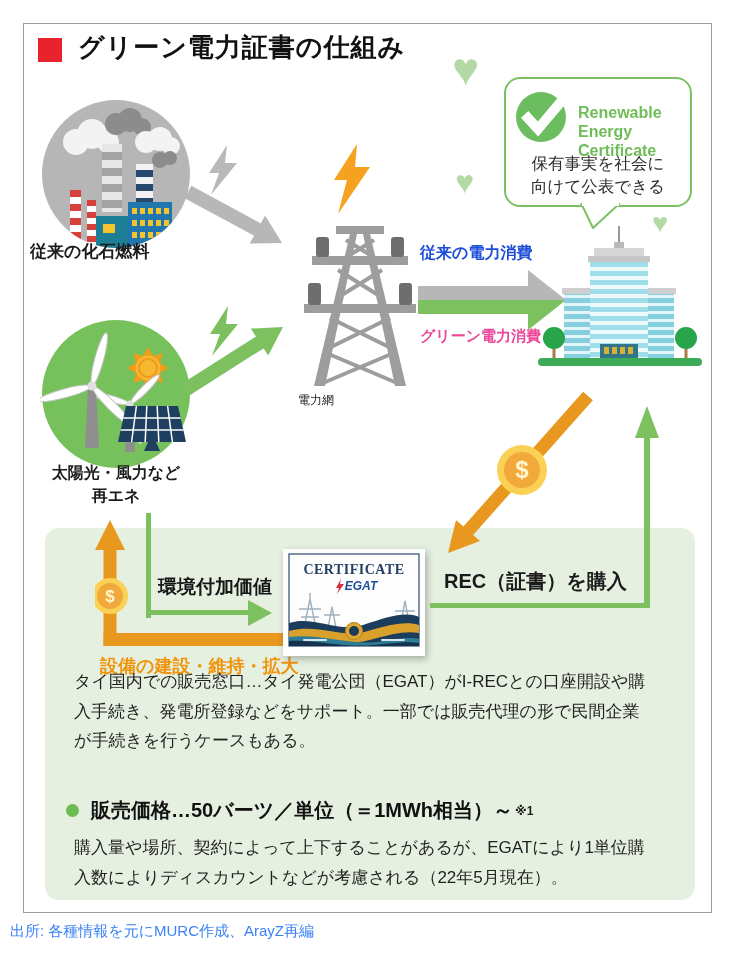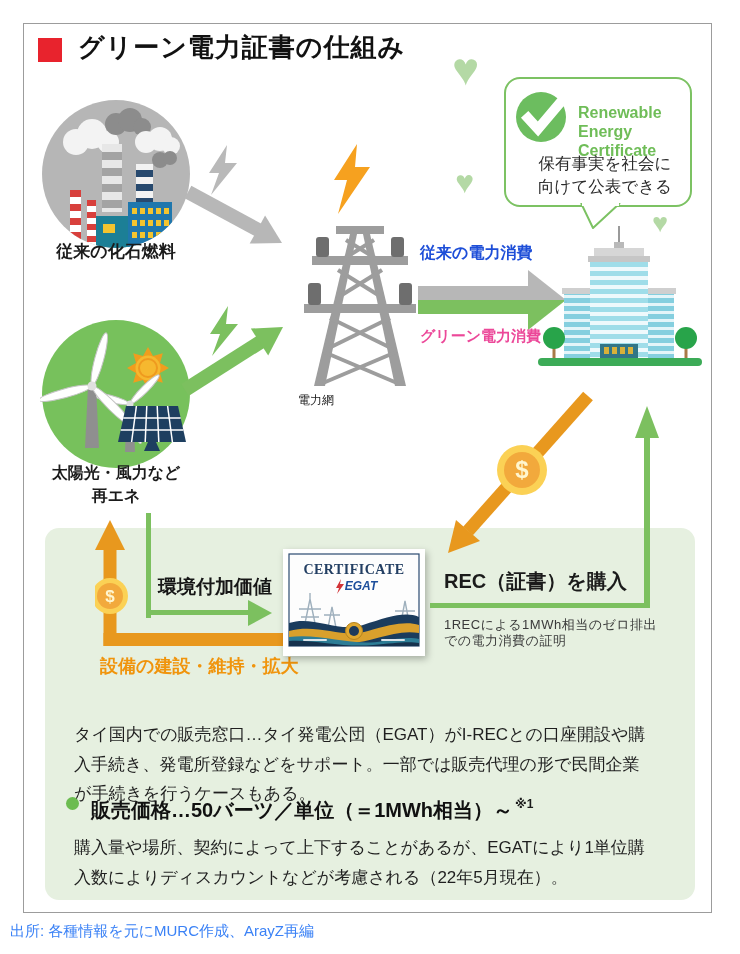--- a/index.html
+++ b/index.html
@@ -11,24 +11,24 @@
   .title{left:78px;top:30px;margin:0;font-size:26px;font-weight:bold;color:#111;letter-spacing:1px;}
   .heart{color:#b4d9a5;line-height:1;}
   .heart.h1{left:452px;top:46px;font-size:46px;}
   .heart.h2{left:455px;top:166px;font-size:32px;}
   .heart.h3{left:652px;top:210px;font-size:27px;}
   
   .bubble{left:504px;top:77px;width:188px;height:130px;background:#fff;border:2px solid #7cc263;border-radius:16px;box-sizing:border-box;}
   .bubble-tail{left:578px;top:203px;width:46px;height:28px;}
   .check-icon{left:514px;top:87px;width:56px;height:58px;}
   .cert-words{left:578px;top:90px;font-size:16px;line-height:19px;font-weight:bold;color:#6fbd58;white-space:pre-line;margin-top:13px;}
-  .bubble-note{left:506px;top:152px;width:184px;text-align:center;font-size:16.5px;line-height:23px;color:#2b2b2b;white-space:pre-line;padding-left:7px;}
+  .bubble-note{left:506px;top:152px;width:184px;text-align:center;font-size:16.5px;line-height:23px;color:#2b2b2b;white-space:pre-line;}
   
   .fossil-svg{left:40px;top:98px;}
-  .fossil-label{left:30px;top:240px;width:172px;text-align:center;font-size:17px;font-weight:bold;}
+  .fossil-label{left:30px;top:240px;width:172px;text-align:left;font-size:17px;font-weight:bold;}
   .gray-bolt{left:205px;top:145px;}
   .gray-arrow{left:180px;top:178px;}
   .pylon-svg{left:298px;top:220px;}
   .orange-bolt{left:330px;top:144px;}
   .grid-label{left:298px;top:392px;width:124px;text-align:left;font-size:12px;font-weight:normal;}
   .cons-arrows{left:418px;top:262px;}
   .conv-label{left:420px;top:243px;font-size:16px;font-weight:bold;color:#1d4ed8;}
   .greenflow-label{left:420px;top:327px;font-size:15px;font-weight:bold;color:#ec4899;}
   .building-svg{left:538px;top:226px;}
   .building-label{left:541px;top:362px;width:158px;text-align:center;font-size:17px;font-weight:bold;}
@@ -43,23 +43,23 @@
   .env-label{left:158px;top:574px;font-size:19px;font-weight:bold;color:#161616;}
   .facility-label{left:100px;top:654px;font-size:18px;font-weight:bold;color:#f0940c;}
   .cert-card{left:283px;top:549px;width:142px;height:107px;background:#fff;box-shadow:2px 3px 7px rgba(0,0,0,.28);}
   .rec-label{left:444px;top:568px;font-size:20px;font-weight:bold;}
   .rec-underline{left:430px;top:603px;width:220px;height:5px;background:#7cc05f;}
   .rec-up-arrow{left:634px;top:402px;}
   .rec-note{left:444px;top:617px;width:250px;font-size:13px;line-height:16px;color:#3a3a3a;white-space:pre-line;letter-spacing:0.5px;}
   .orange-diag{left:435px;top:385px;}
   
   .para{left:74px;width:640px;font-size:17px;line-height:29.5px;color:#1f1f1f;white-space:pre-line;}
-  .para1{top:720px;}
+  .para1{top:667px;}
   .para2{top:833px;}
-  .price-row{left:66px;top:797px;display:flex;}
+  .price-row{left:66px;top:797px;display:flex;align-items:center;}
   .bullet-dot{width:13px;height:13px;border-radius:50%;background:#6cbc50;margin-right:12px;}
   .price-text{font-size:20px;font-weight:bold;color:#111;}
   .price-sup{font-size:12px;font-weight:bold;vertical-align:8px;margin-left:2px;}
   .source{left:10px;top:922px;font-size:15px;color:#3b82f6;}
   svg{display:block;}
 </style>
 </head>
 <body>
 
 <div class="canvas">
@@ -328,22 +328,20 @@
       </g>
     </svg>
   </div>
 
   <div class="abs rec-label">REC（証書）を購入</div>
   <div class="abs rec-underline"></div>
   <svg class="abs rec-up-arrow" width="26" height="206" viewBox="0 0 26 206">
     <polygon points="1,36 13,4 25,36" fill="#7cc05f"></polygon>
     <rect x="10" y="32" width="6" height="176" fill="#7cc05f"></rect>
   </svg>
-  <div class="abs rec-note">1RECによる1MWh相当のゼロ排出
-での電力消費の証明</div>
 
   <svg class="abs orange-diag" width="170" height="180" viewBox="0 0 170 180">
     <line x1="153" y1="11" x2="33" y2="146" stroke="#e8981e" stroke-width="13"></line>
     <polygon points="13,168 21,135 45,156" fill="#e8981e"></polygon>
     <g>
       <circle cx="87" cy="85" r="25" fill="#fbd155"></circle>
       <circle cx="87" cy="85" r="18" fill="#f2a93c"></circle>
       <text x="87" y="93" text-anchor="middle" font-size="24" font-weight="bold" fill="#fff6cf">$</text>
     </g>
   </svg>

